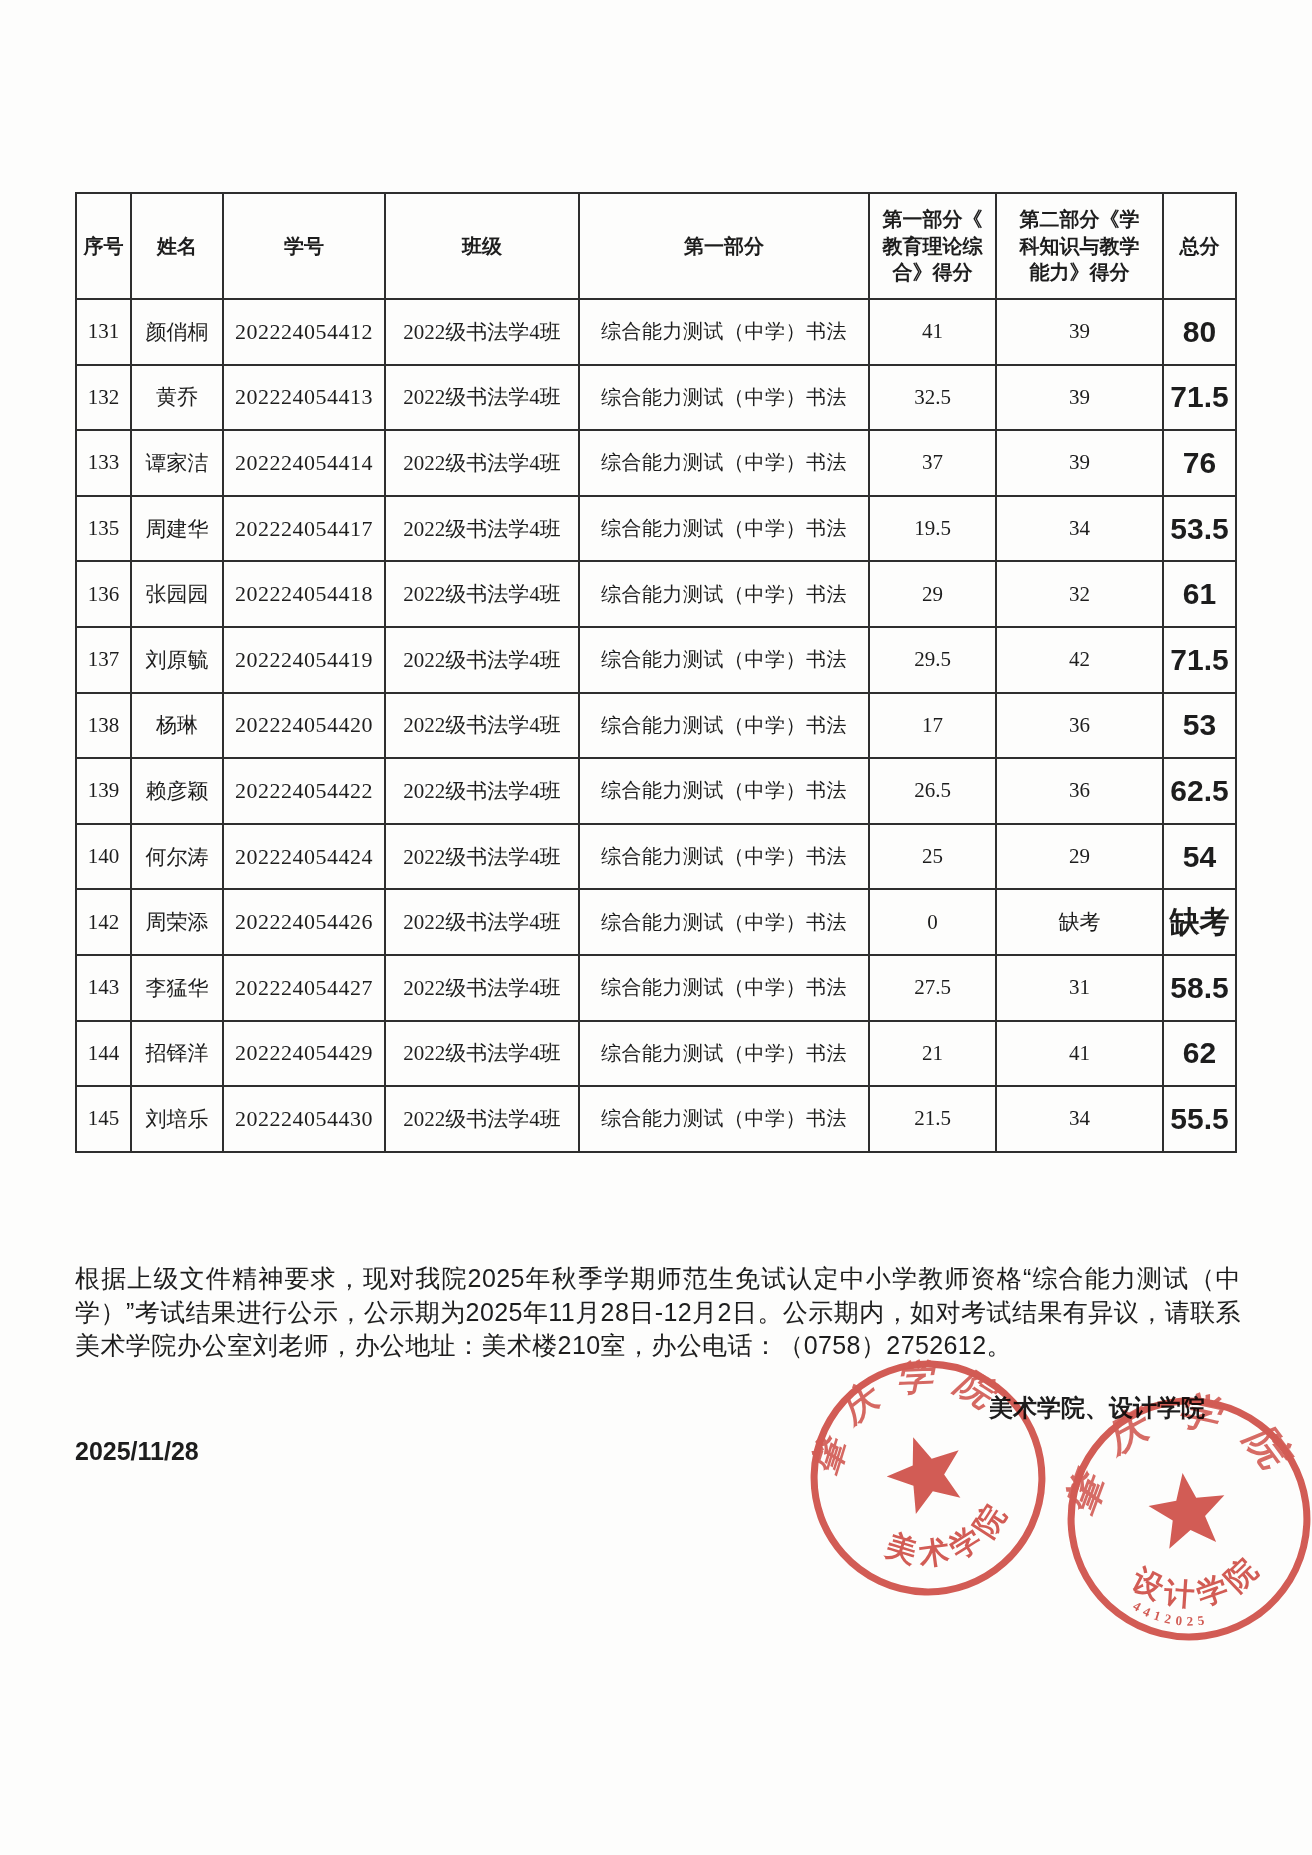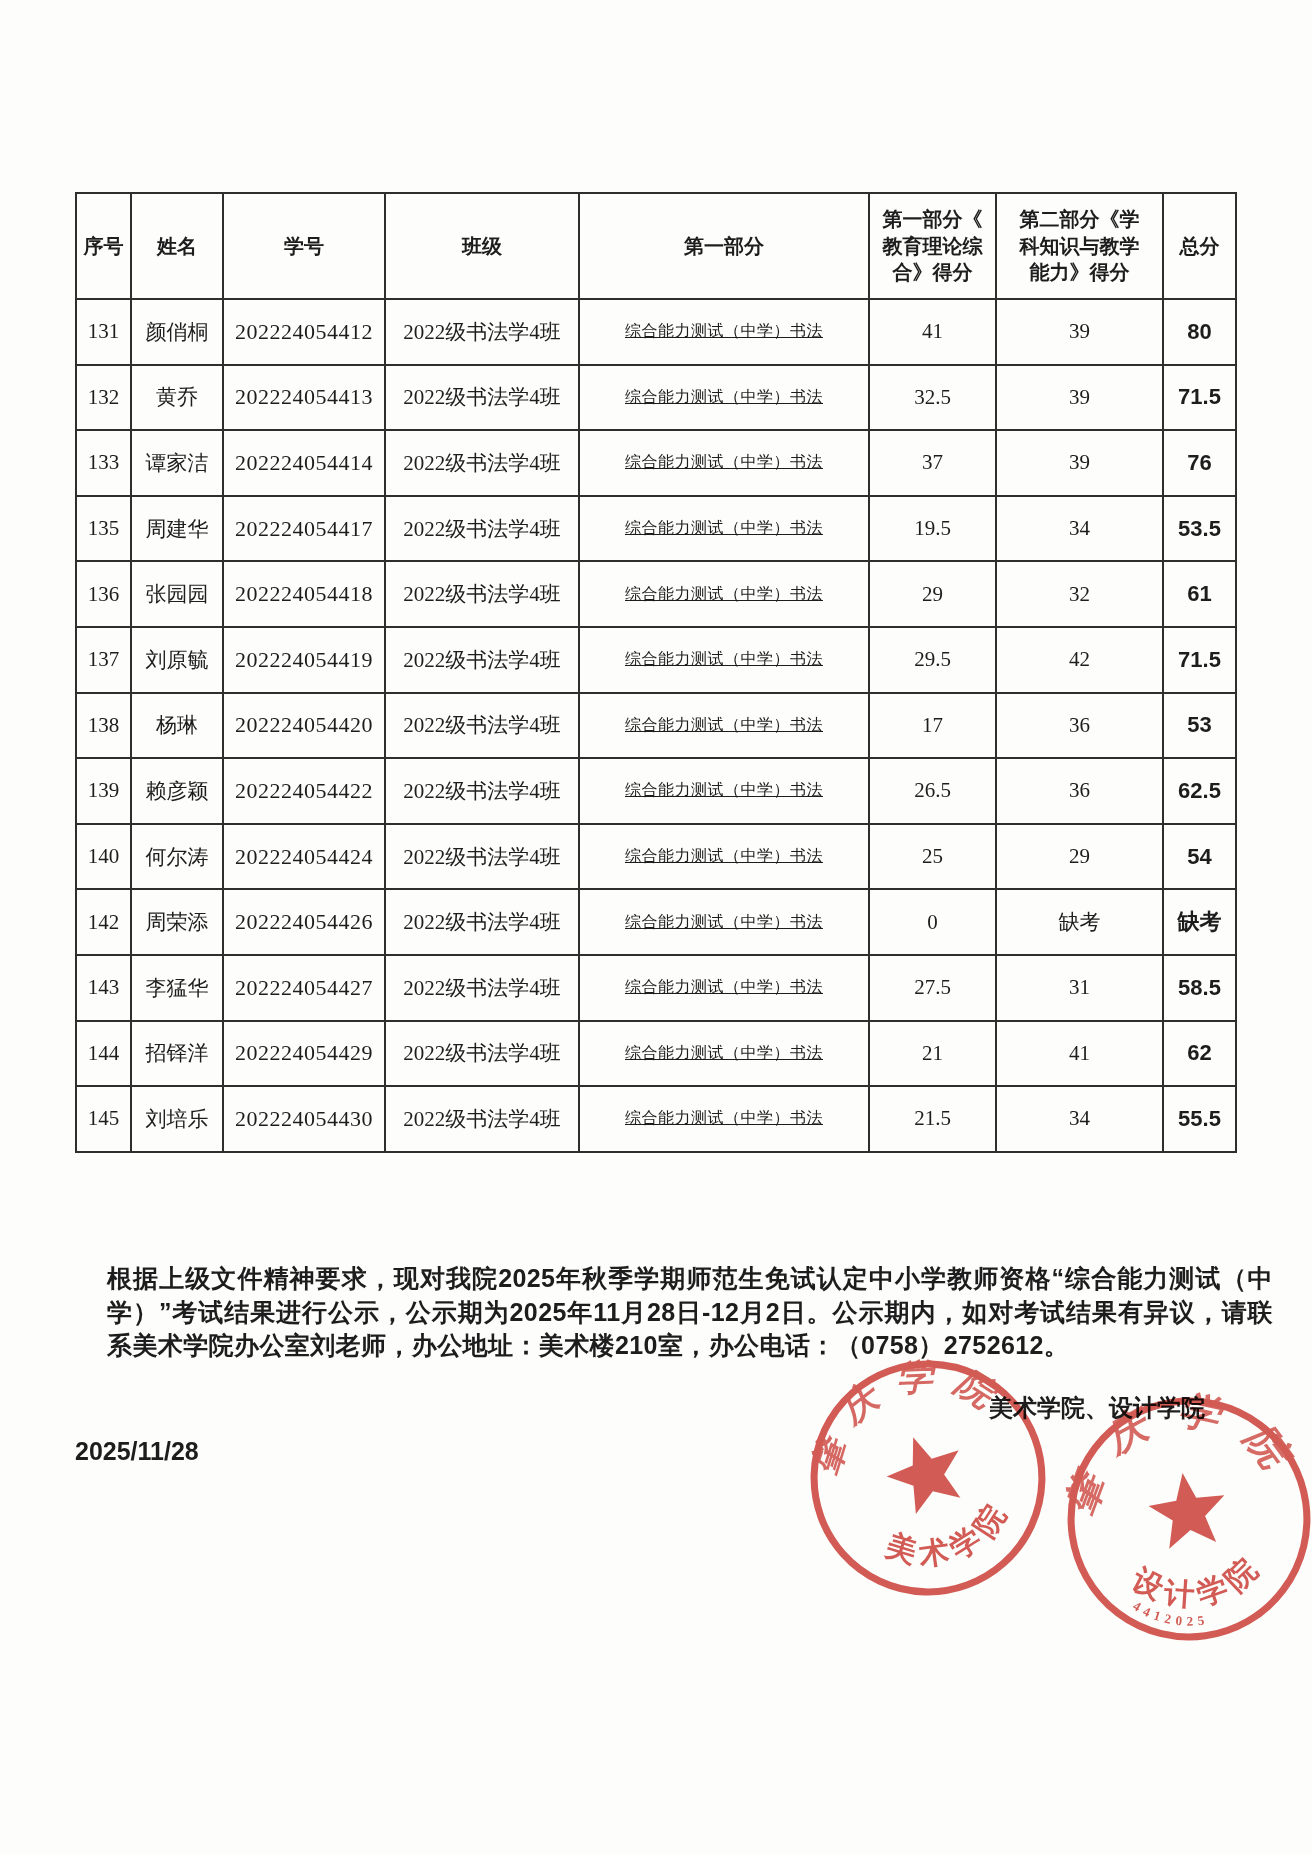--- a/index.html
+++ b/index.html
@@ -34,35 +34,34 @@
     font-size:20px;
     line-height:1.32;
     white-space:pre-line;
   }
   table.results td{
     height:63.6px;
     font-family:"Liberation Serif",serif;
     font-size:21px;
     white-space:nowrap;
   }
-  table.results td.c-subject{font-size:16px;letter-spacing:.5px;text-decoration:underline;}
+  table.results td.c-subject{font-size:20px;letter-spacing:.5px;}
   table.results td.c-id{font-size:22px;letter-spacing:.5px;text-align:center;}
   table.results td.c-total{
     font-family:"Liberation Sans",sans-serif;
     font-weight:bold;
-    font-size:22px;
+    font-size:30px;
     border-radius:13px;
   }
   
   .notice{
     position:absolute;left:75px;top:1262px;width:1166px;
     font-size:25px;line-height:33.5px;
-    font-weight:700;letter-spacing:.4px;
+    font-weight:400;letter-spacing:.4px;
     text-align:justify;
-    margin-left:32px;
   }
   
   .signature{
     position:absolute;left:75px;top:1392px;width:1130px;
     text-align:right;font-size:24px;font-weight:600;z-index:2;
   }
   .sign-date{
     position:absolute;left:75px;top:1437px;width:1105px;
     font-size:25px;font-weight:600;z-index:2;
   }

